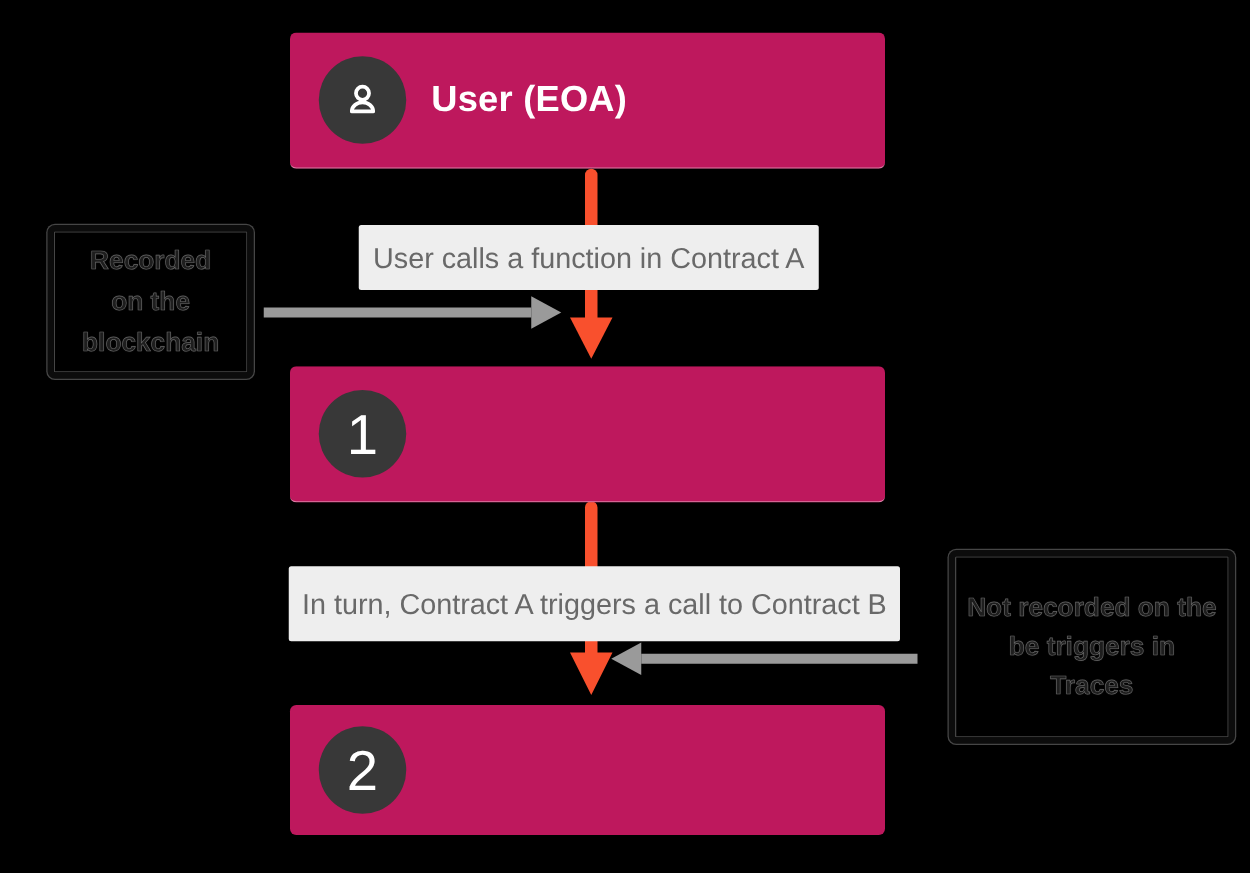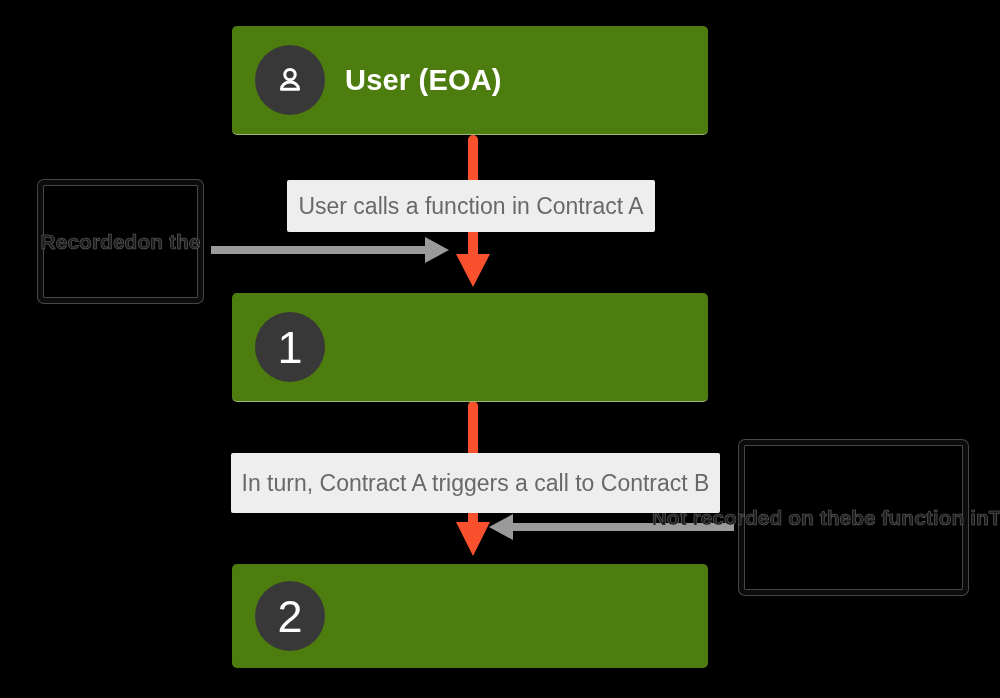--- a/index.html
+++ b/index.html
@@ -3,21 +3,21 @@
 <meta charset="utf-8">
 <style>
   html,body{margin:0;padding:0;background:#000;}
   .canvas{
     position:relative;width:1000px;height:698px;background:#000000;
     font-family:"Liberation Sans", sans-serif;overflow:hidden;
   }
   
   .node{
     position:absolute;left:232px;width:476px;height:109px;
-    background:#4d7c0f;border-radius:5px;display:flex;align-items:center;
+    background:#be185d;border-radius:5px;display:flex;align-items:center;
     padding-left:23px;box-sizing:border-box;z-index:2;
   }
   .node.hairline{border-bottom:1px solid rgba(255,255,255,0.45);}
   .node-user{top:26px;}
   .node-a{top:293px;}
   .node-b{top:564px;height:104px;}
   .badge{
     width:70px;height:70px;border-radius:50%;background:#383838;
     display:flex;align-items:center;justify-content:center;flex:0 0 auto;
     margin-right:20px;
@@ -34,25 +34,25 @@
   
   .arrow{position:absolute;z-index:1;}
   .arrow-o1{left:453px;top:134px;}
   .arrow-o2{left:453px;top:400px;}
   .arrow-g1{left:208px;top:236px;}
   .arrow-g2{left:488px;top:513px;}
   
   .note{
     position:absolute;background:#000000;border:5px solid #0c0c0c;border-radius:6px;
     box-shadow:0 0 0 1px rgba(140,140,140,0.5), inset 0 0 0 1px rgba(140,140,140,0.5);
-    box-sizing:border-box;display:flex;align-items:center;justify-content:center;
+    box-sizing:border-box;display:flex;flex-direction:column;align-items:center;justify-content:center;
     text-align:center;z-index:2;
   }
   .note-left{left:38px;top:180px;width:165px;height:123px;}
-  .note-right{left:739px;top:440px;width:229px;height:155px;}
+  .note-right{left:759px;top:440px;width:229px;height:155px;}
   .note-line{
     color:#1e1e1e;font-weight:700;font-size:21px;line-height:31px;white-space:nowrap;
     -webkit-text-stroke:0.5px rgba(160,160,160,0.55);
     text-shadow:0 0 1px rgba(140,140,140,0.45);
   }
   .note-left .note-line{line-height:33px;}
 </style>
 </head>
 <body>
 
@@ -102,21 +102,22 @@
 
   <div class="node node-b">
     <div class="badge">
       <span class="badge-num">2</span>
     </div>
   </div>
 
   <div class="note note-left">
     <div class="note-line">Recorded</div>
     <div class="note-line">on the</div>
+    <div class="note-line">blockchain</div>
   </div>
 
   <div class="note note-right">
     <div class="note-line">Not recorded on the</div>
-    <div class="note-line">be function in</div>
+    <div class="note-line">be triggers in</div>
     <div class="note-line">Traces</div>
   </div>
 
 </div>
 
 </body></html>

